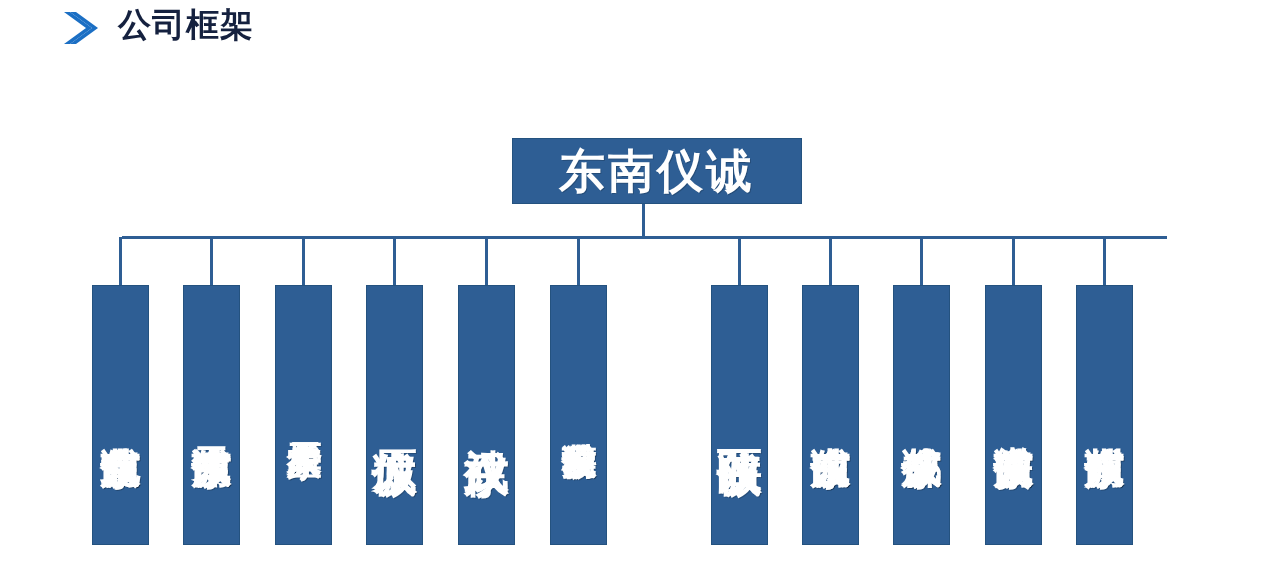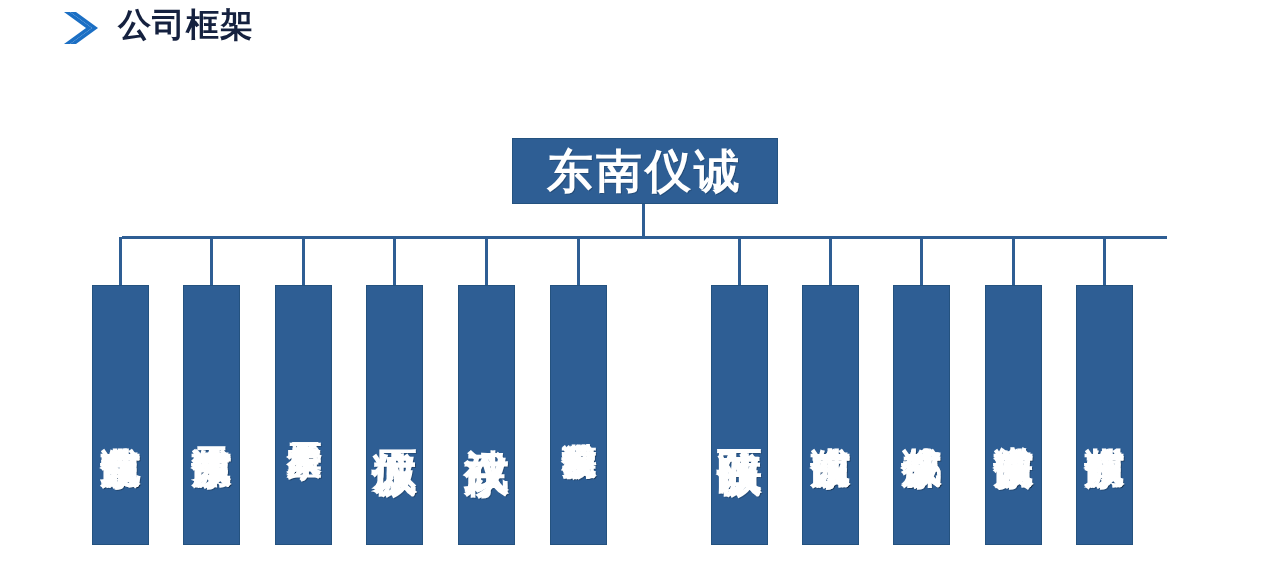--- a/index.html
+++ b/index.html
@@ -61,21 +61,21 @@
     width: 1279px;
     height: 561px;
     pointer-events: none;
   }
 
   
   #root-node {
     position: absolute;
     left: 512px;
     top: 138px;
-    width: 266px;
+    width: 290px;
     height: 66px;
     background: #2e5e94;
     border: 1px solid #24527f;
     display: flex;
     align-items: center;
     justify-content: center;
   }
 
   #root-node .node-label {
     color: #ffffff;

